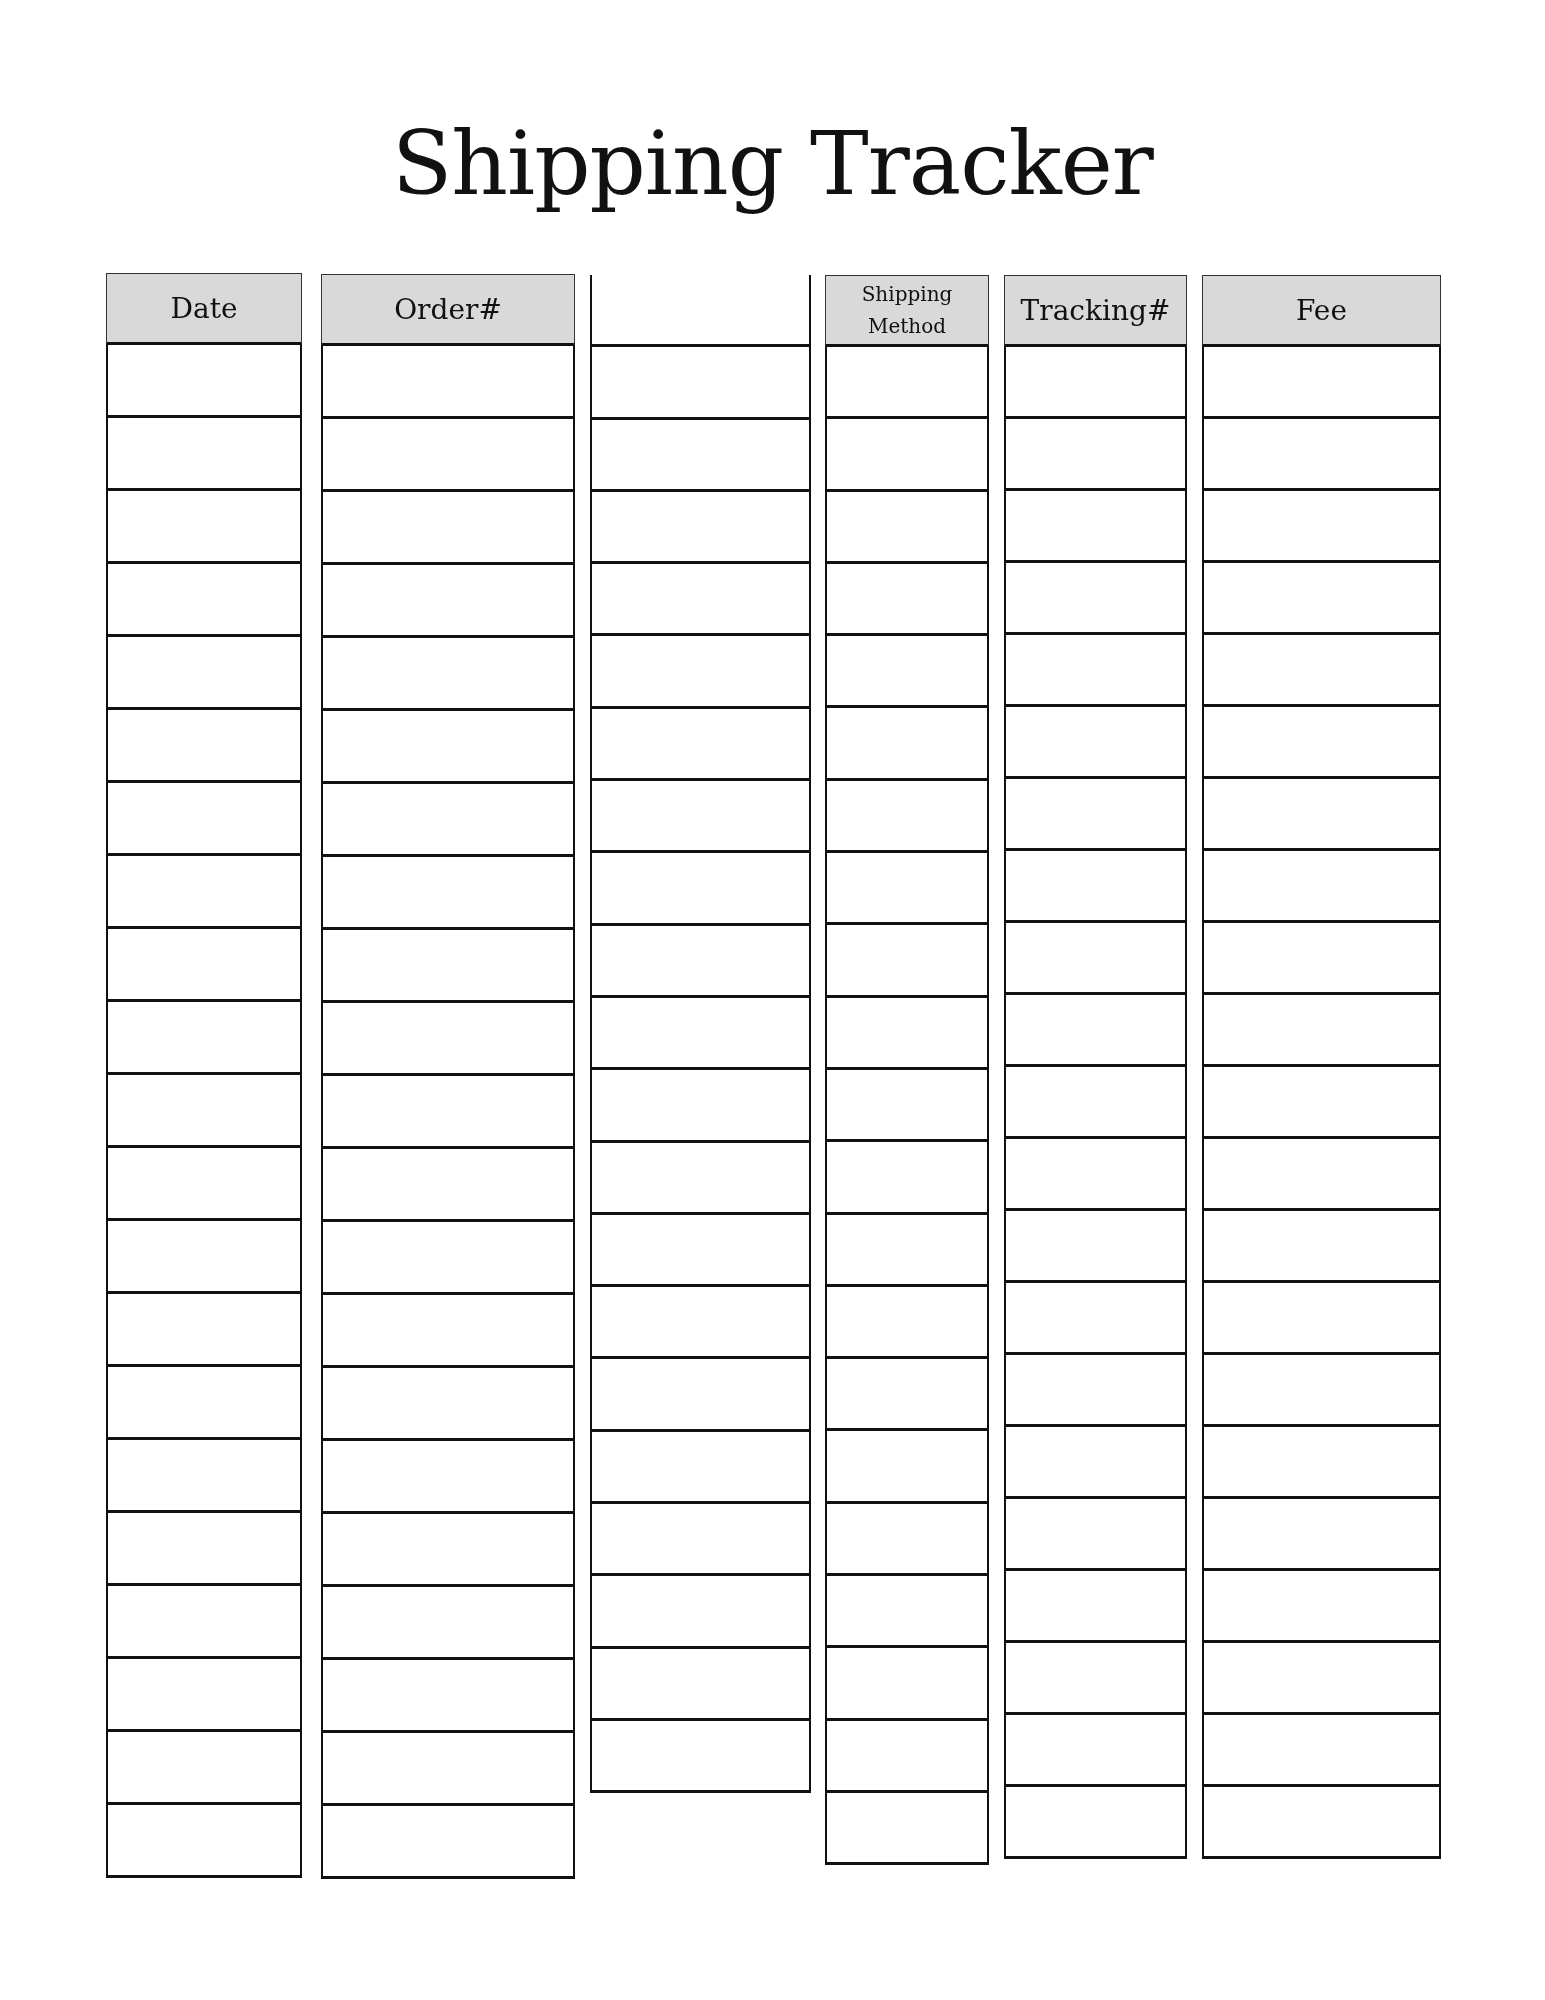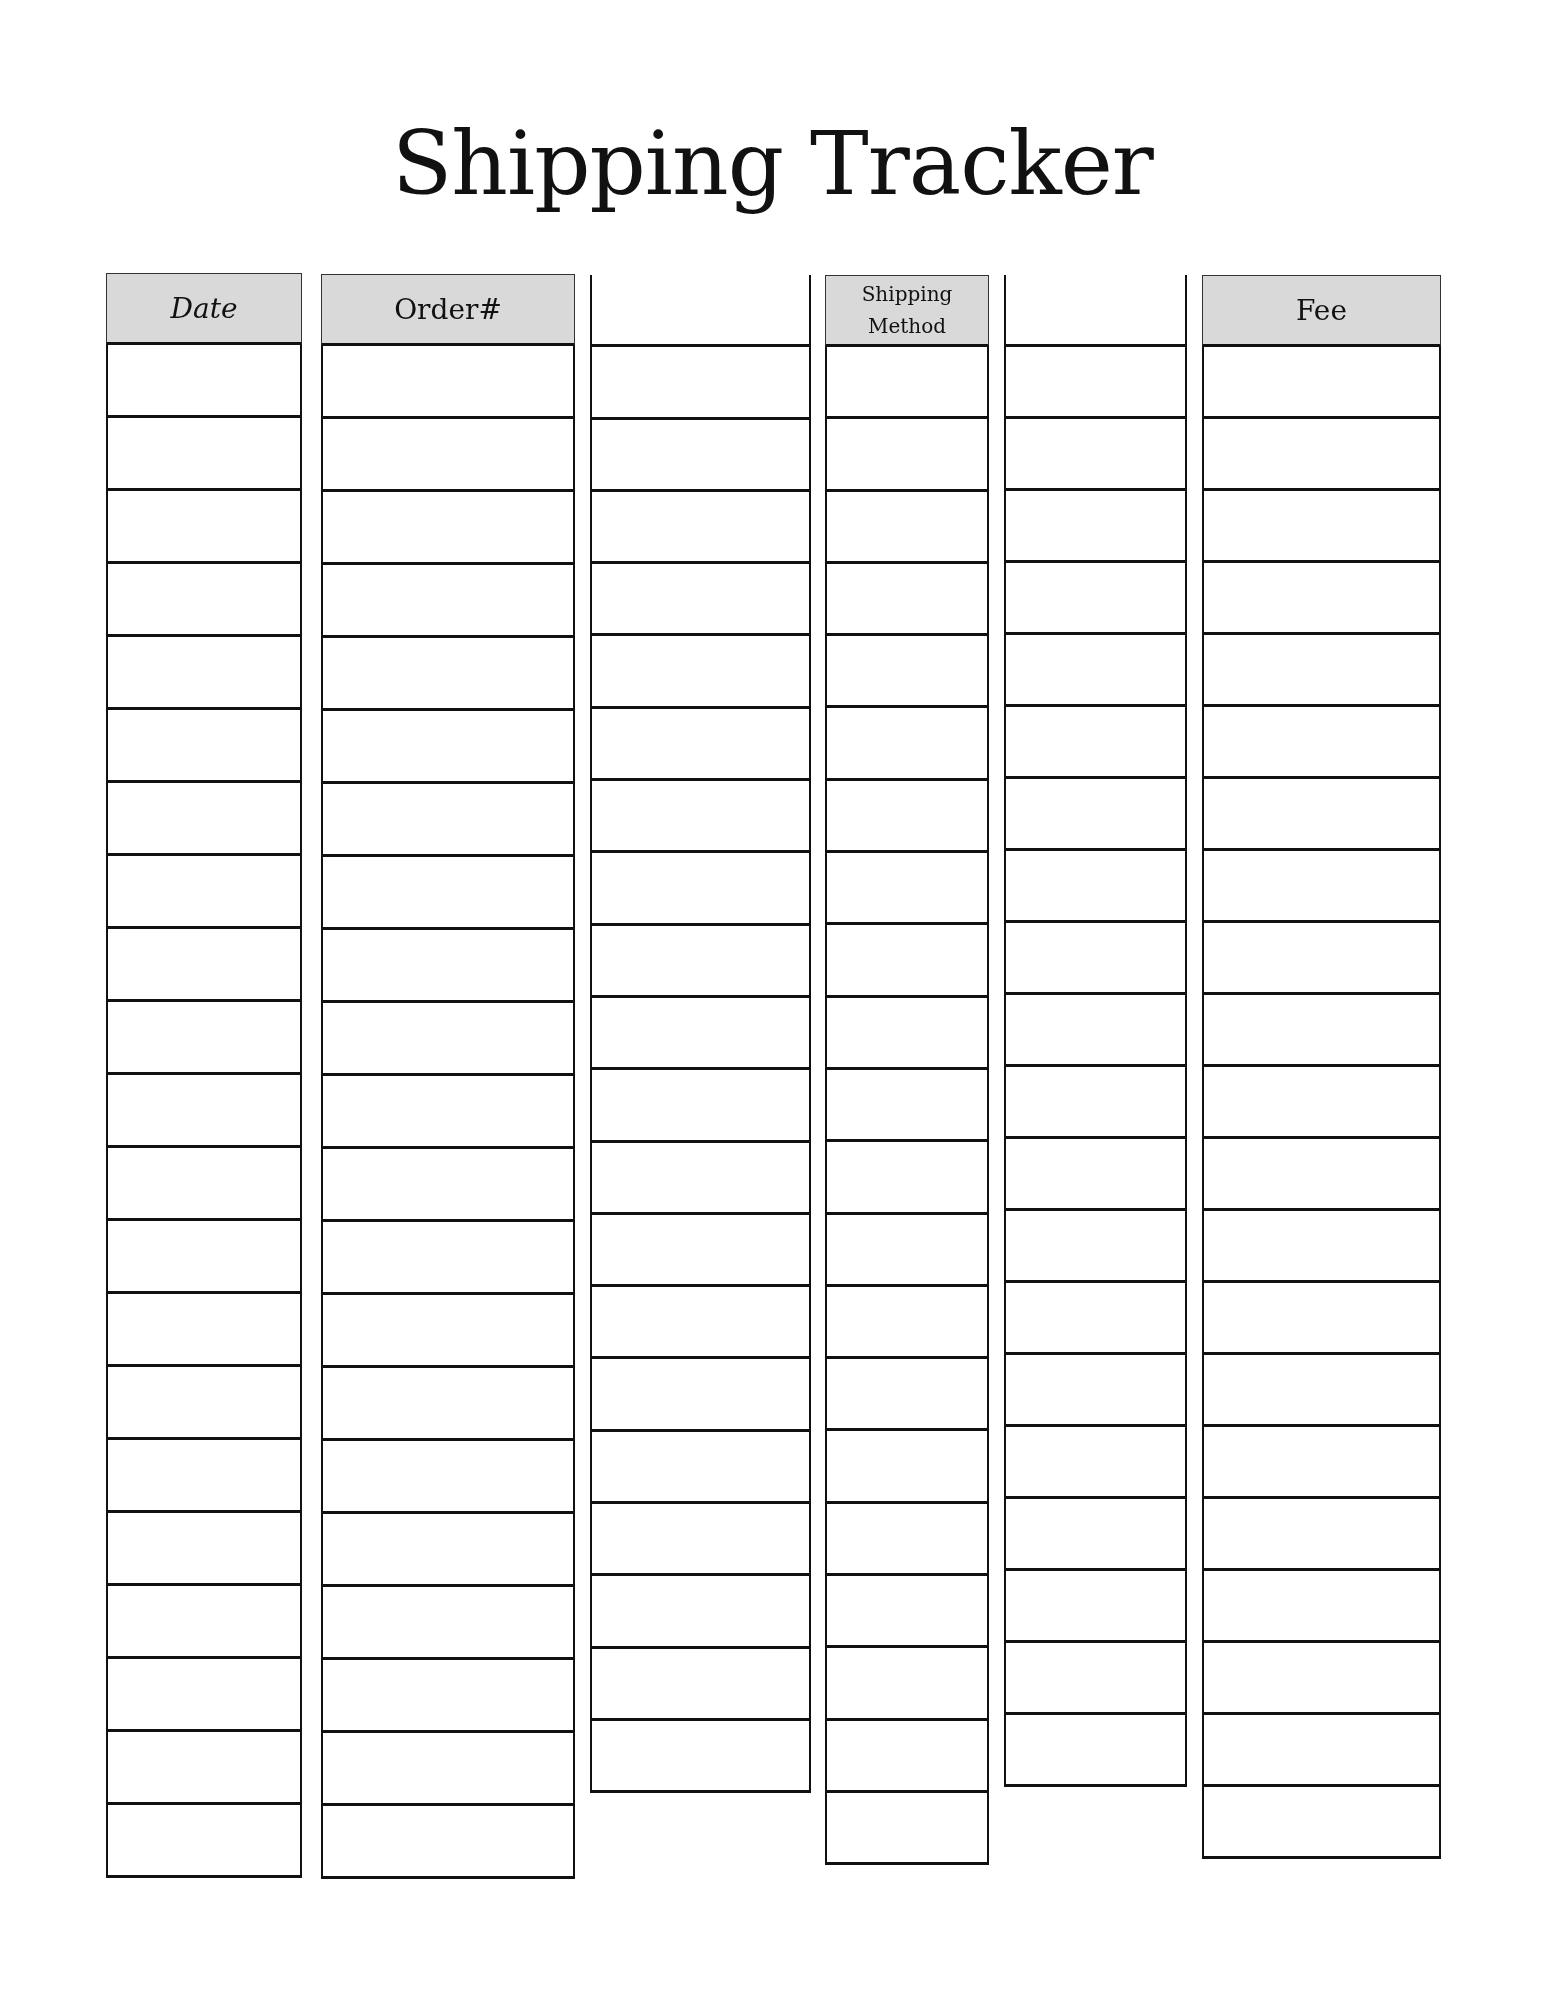--- a/index.html
+++ b/index.html
@@ -9,21 +9,21 @@
   .hdr { box-sizing:border-box; background:#d9d9d9; border:1.5px solid #333; border-bottom:3px solid #111; display:flex; align-items:center; justify-content:center; text-align:center; color:#111; font-size:28px; }
   .hdr.small { font-size:20px; line-height:1.2; flex-direction:column; }
   .cell { box-sizing:border-box; border-left:2px solid #111; border-right:2px solid #111; border-bottom:3px solid #111; background:#fff; }
 </style>
 </head>
 <body>
 
 <h1 class="title">Shipping Tracker</h1>
 
 <div id="table">
-    <div class="col" style="left: 106px; top: 273px; width: 196px; font-style: italic;">
+    <div class="col" style="left: 106px; top: 273px; width: 196px;">
       <div class="hdr" style="height: 72px;">
         <span>Date</span>
       </div>
       <div class="cell" style="height: 73px;"></div>
       <div class="cell" style="height: 73px;"></div>
       <div class="cell" style="height: 73px;"></div>
       <div class="cell" style="height: 73px;"></div>
       <div class="cell" style="height: 73px;"></div>
       <div class="cell" style="height: 73px;"></div>
       <div class="cell" style="height: 73px;"></div>
@@ -112,20 +112,23 @@
       <div class="cell" style="height: 72.3px;"></div>
       <div class="cell" style="height: 72.3px;"></div>
       <div class="cell" style="height: 72.3px;"></div>
       <div class="cell" style="height: 72.3px;"></div>
       <div class="cell" style="height: 72.3px;"></div>
       <div class="cell" style="height: 72.3px;"></div>
       <div class="cell" style="height: 72.3px;"></div>
       <div class="cell" style="height: 72.3px;"></div>
     </div>
     <div class="col" style="left: 1004px; top: 275px; width: 183px;">
+      <div class="hdr" style="height: 72px;">
+        <span>Tracking#</span>
+      </div>
       <div class="cell" style="height: 72px;"></div>
       <div class="cell" style="height: 72px;"></div>
       <div class="cell" style="height: 72px;"></div>
       <div class="cell" style="height: 72px;"></div>
       <div class="cell" style="height: 72px;"></div>
       <div class="cell" style="height: 72px;"></div>
       <div class="cell" style="height: 72px;"></div>
       <div class="cell" style="height: 72px;"></div>
       <div class="cell" style="height: 72px;"></div>
       <div class="cell" style="height: 72px;"></div>

